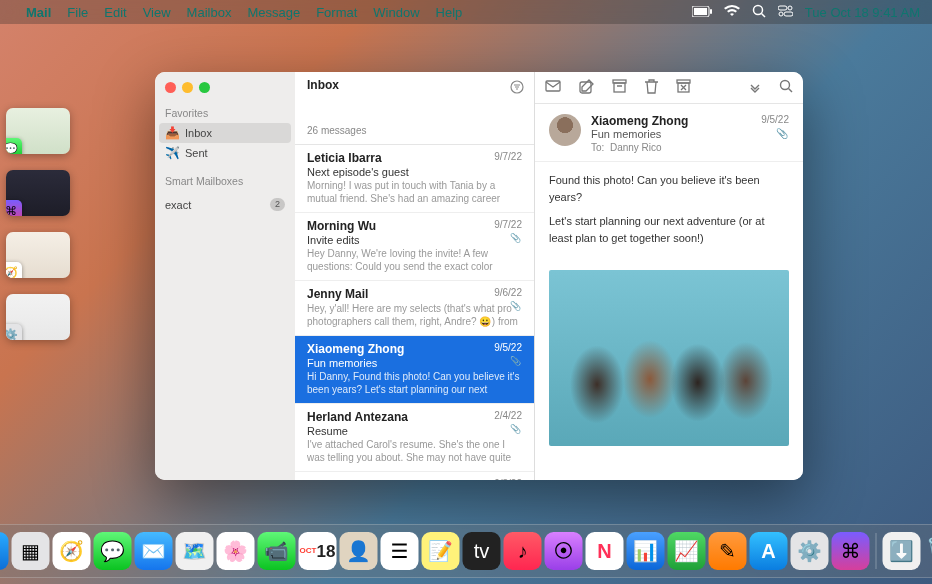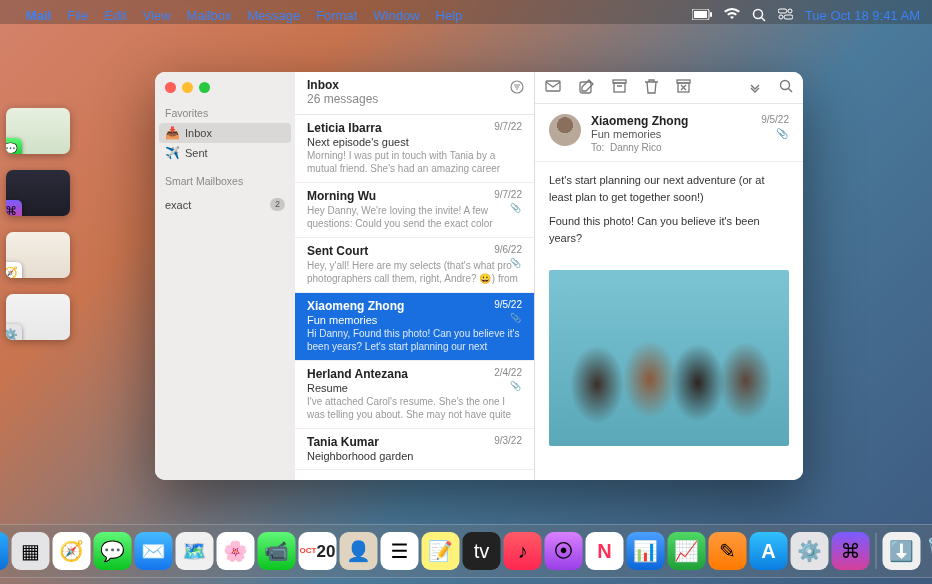--- a/index.html
+++ b/index.html
@@ -1,19 +1,19 @@
 <!DOCTYPE html>
 <html><head>
 <meta charset="utf-8">
 <style>
 * { margin: 0; padding: 0; box-sizing: border-box; font-family: -apple-system, BlinkMacSystemFont, "Helvetica Neue", sans-serif; }
 body { width: 932px; height: 584px; overflow: hidden; background: linear-gradient(135deg, #d4826b 0%, #c9744f 25%, #4a7a9b 60%, #3d5a7f 100%); position: relative; }
 
 
-.menubar { height: 24px; background: rgba(40,40,40,0.3); backdrop-filter: blur(20px); display: flex; align-items: flex-start; padding: 8px 12px; color: #3b82f6; font-size: 13px; }
+.menubar { height: 24px; background: rgba(40,40,40,0.3); backdrop-filter: blur(20px); display: flex; align-items: center; padding: 0 12px; color: #0f766e; font-size: 13px; }
 .menubar .apple { font-size: 14px; margin-right: 14px; }
 .menubar .menu-item { margin-right: 16px; cursor: default; }
 .menubar .app-name { font-weight: 600; }
 .menubar .spacer { flex: 1; }
 .menubar .status-icon { margin-left: 12px; font-size: 13px; }
 .menubar .clock { margin-left: 12px; font-size: 13px; }
 
 
 .stage-strip { position: absolute; left: 6px; top: 108px; width: 78px; display: flex; flex-direction: column; gap: 16px; }
 .stage-thumb { width: 64px; height: 46px; border-radius: 7px; background: rgba(255,255,255,0.7); box-shadow: 0 2px 8px rgba(0,0,0,0.3); position: relative; overflow: hidden; }
@@ -34,21 +34,21 @@
 .sb-section { padding: 4px 10px; color: #888; font-size: 10.5px; }
 .sb-item { display: flex; align-items: center; padding: 3px 10px; gap: 6px; cursor: default; color:#444; }
 .sb-item.active { background: #d9d8d7; border-radius: 4px; margin: 0 4px; padding: 3px 6px; }
 .sb-item .ic { width: 14px; font-size: 12px; color: #2f7bd6; }
 .sb-badge { margin-left: auto; background: #c8c7c6; color: #555; font-size: 9px; padding: 0 5px; border-radius: 7px; line-height: 13px; }
 
 
 .msg-list { width: 240px; border-right: 1px solid #ddd; display: flex; flex-direction: column; background: #fff; }
 .list-header { padding: 6px 12px 8px; border-bottom: 1px solid #e5e5e5; position:relative; }
 .list-header h2 { font-size: 12px; font-weight: 700; color: #222; }
-.list-header .count { font-size: 12px; color: #888; }
+.list-header .count { font-size: 10px; color: #888; margin-top: 33px; }
 .list-header .filter { position:absolute; right:10px; top:8px; color:#888; font-size:13px; }
 .list-body { flex: 1; overflow-y: auto; }
 .msg-row { padding: 6px 12px 7px; border-bottom: 1px solid #eee; cursor: default; position: relative; }
 .msg-row .sender { font-size: 12px; font-weight: 600; color: #222; }
 .msg-row .date { position: absolute; right: 12px; top: 6px; font-size: 10px; color: #888; }
 .msg-row .clip { position: absolute; right: 12px; top: 20px; font-size: 9px; color: #999; }
 .msg-row .subject { font-size: 11px; color: #333; margin-top: 1px; }
 .msg-row .preview { font-size: 10px; color: #999; line-height: 1.25; margin-top: 2px; max-height: 25px; overflow: hidden; }
 .msg-row.selected { background: #1a6fe0; }
 .msg-row.selected .sender, .msg-row.selected .subject, .msg-row.selected .date, .msg-row.selected .preview, .msg-row.selected .clip { color: #fff; }
@@ -193,24 +193,25 @@
         <div class="msg-row">
           <div class="sender">Leticia Ibarra</div>
           <div class="date">9/7/22</div>
           <div class="subject">Next episode's guest</div>
           <div class="preview">Morning! I was put in touch with Tania by a mutual friend. She's had an amazing career that's gone down several pa…</div>
         </div>
         <div class="msg-row">
           <div class="sender">Morning Wu</div>
           <div class="date">9/7/22</div>
           <div class="clip">📎</div>
+          <div class="subject">Invite edits</div>
           <div class="preview">Hey Danny, We're loving the invite! A few questions: Could you send the exact color codes you're proposing? We'd like…</div>
         </div>
         <div class="msg-row">
-          <div class="sender">Sent Court</div>
+          <div class="sender">Jenny Mail</div>
           <div class="date">9/6/22</div>
           <div class="clip">📎</div>
           <div class="preview">Hey, y'all! Here are my selects (that's what pro photographers call them, right, Andre? 😀) from the photos I took over the…</div>
         </div>
         <div class="msg-row selected">
           <div class="sender">Xiaomeng Zhong</div>
           <div class="date">9/5/22</div>
           <div class="clip">📎</div>
           <div class="subject">Fun memories</div>
           <div class="preview">Hi Danny, Found this photo! Can you believe it's been years? Let's start planning our next adventure (or at least pl…</div>
@@ -266,40 +267,40 @@
       <div class="avatar"></div>
       <div class="meta">
         <div class="from">Xiaomeng Zhong</div>
         <div class="subj">Fun memories</div>
         <div class="to"><span>To:</span>&nbsp;&nbsp;<span>Danny Rico</span></div>
       </div>
       <div class="hdate">9/5/22</div>
       <div class="hclip">📎</div>
     </div>
     <div class="msg-body" id="msg-body">
+        <p>Found this photo! Can you believe it's been years?</p>
         <p>Let's start planning our next adventure (or at least plan to get together soon!)</p>
-        <p>Found this photo! Can you believe it's been years?</p>
       </div>
     <div class="photo"></div>
   </div>
 
 </div>
 
 <div class="dock">
   <div class="dock-item di-finder">🙂</div>
   <div class="dock-item di-lp">▦</div>
   <div class="dock-item di-safari">🧭</div>
   <div class="dock-item di-msg">💬</div>
   <div class="dock-item di-mail">✉️</div>
   <div class="dock-item di-maps">🗺️</div>
   <div class="dock-item di-photos">🌸</div>
   <div class="dock-item di-ft">📹</div>
   <div class="dock-item di-cal">
       <span>OCT</span>
-      <span class="d">20</span>
+      <span class="d">18</span>
     </div>
   <div class="dock-item di-contacts">👤</div>
   <div class="dock-item di-rem">☰</div>
   <div class="dock-item di-notes">📝</div>
   <div class="dock-item di-tv" style="color:#fff">tv</div>
   <div class="dock-item di-music">♪</div>
   <div class="dock-item di-pod">⦿</div>
   <div class="dock-item di-news">
       <b>N</b>
     </div>

